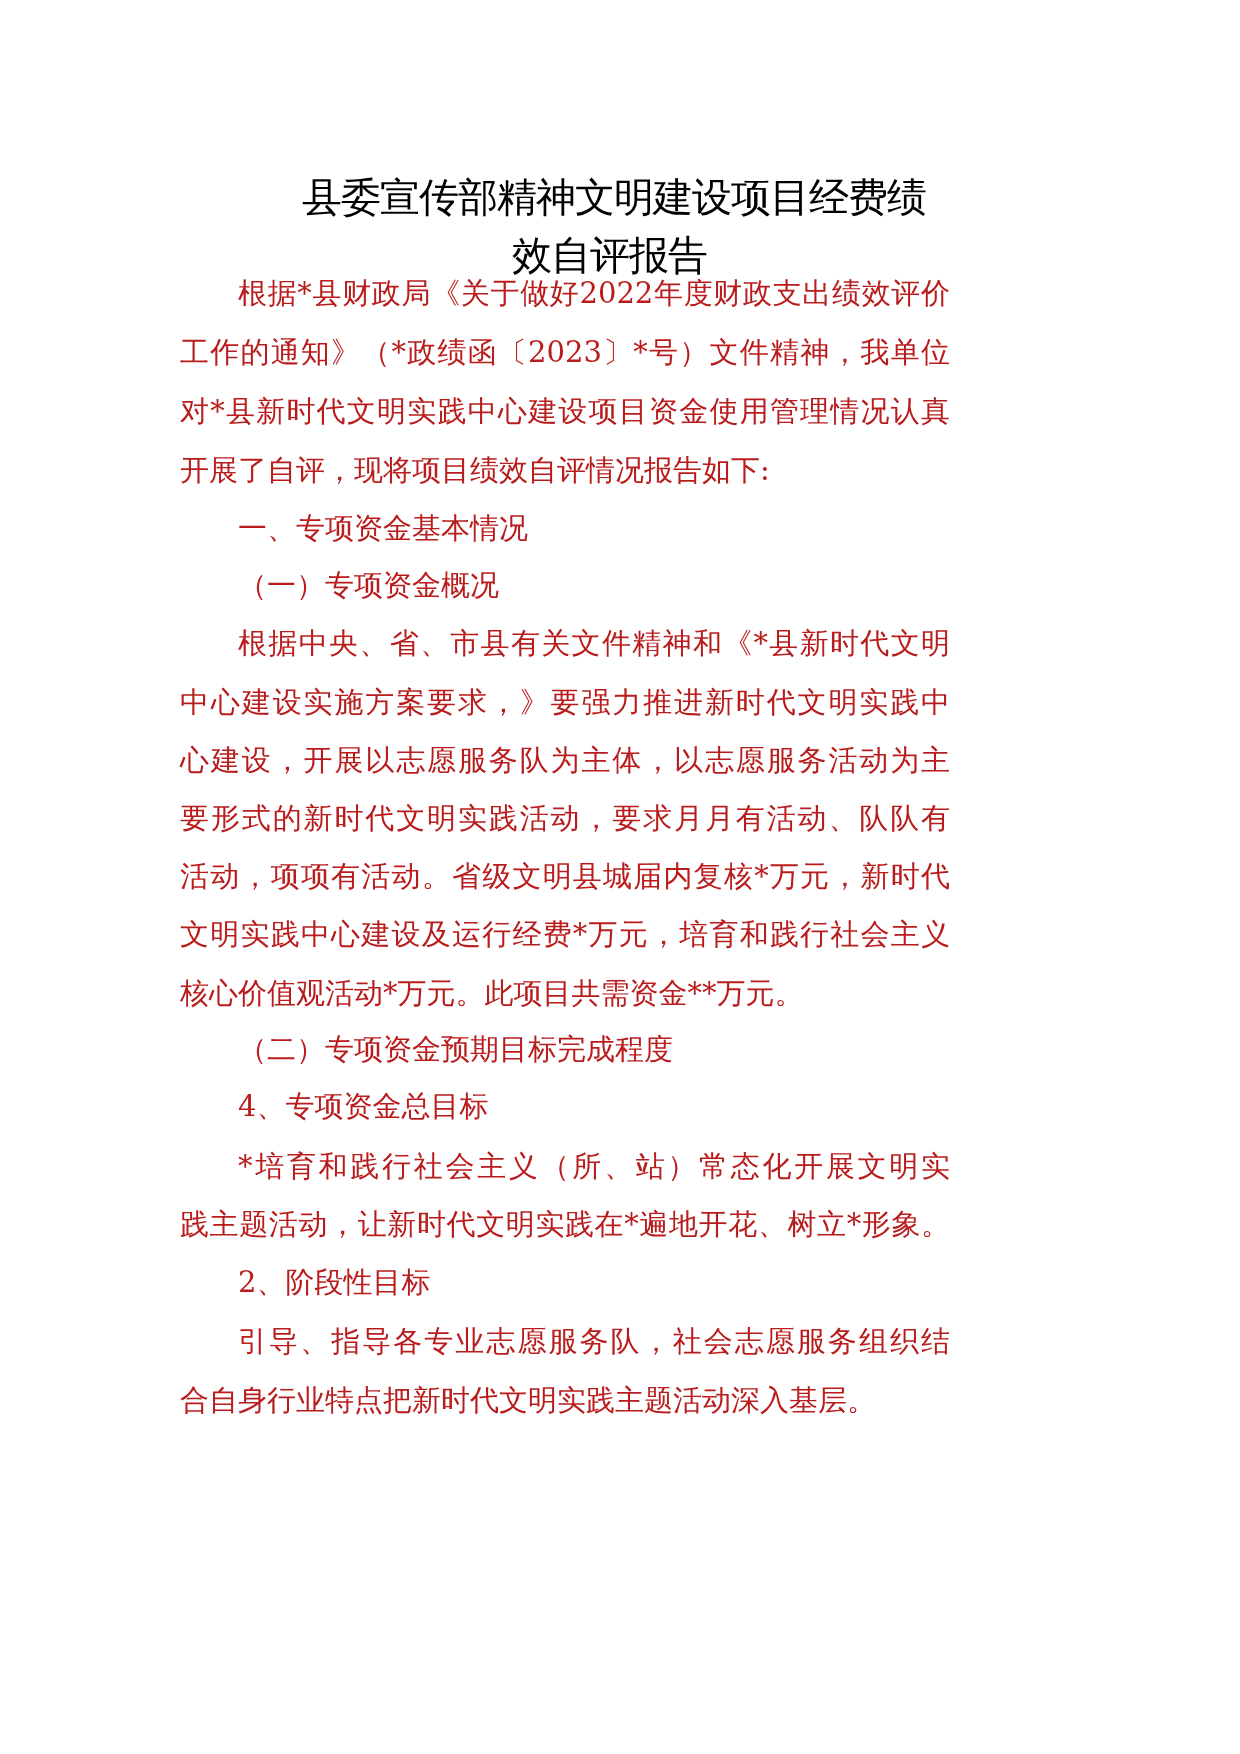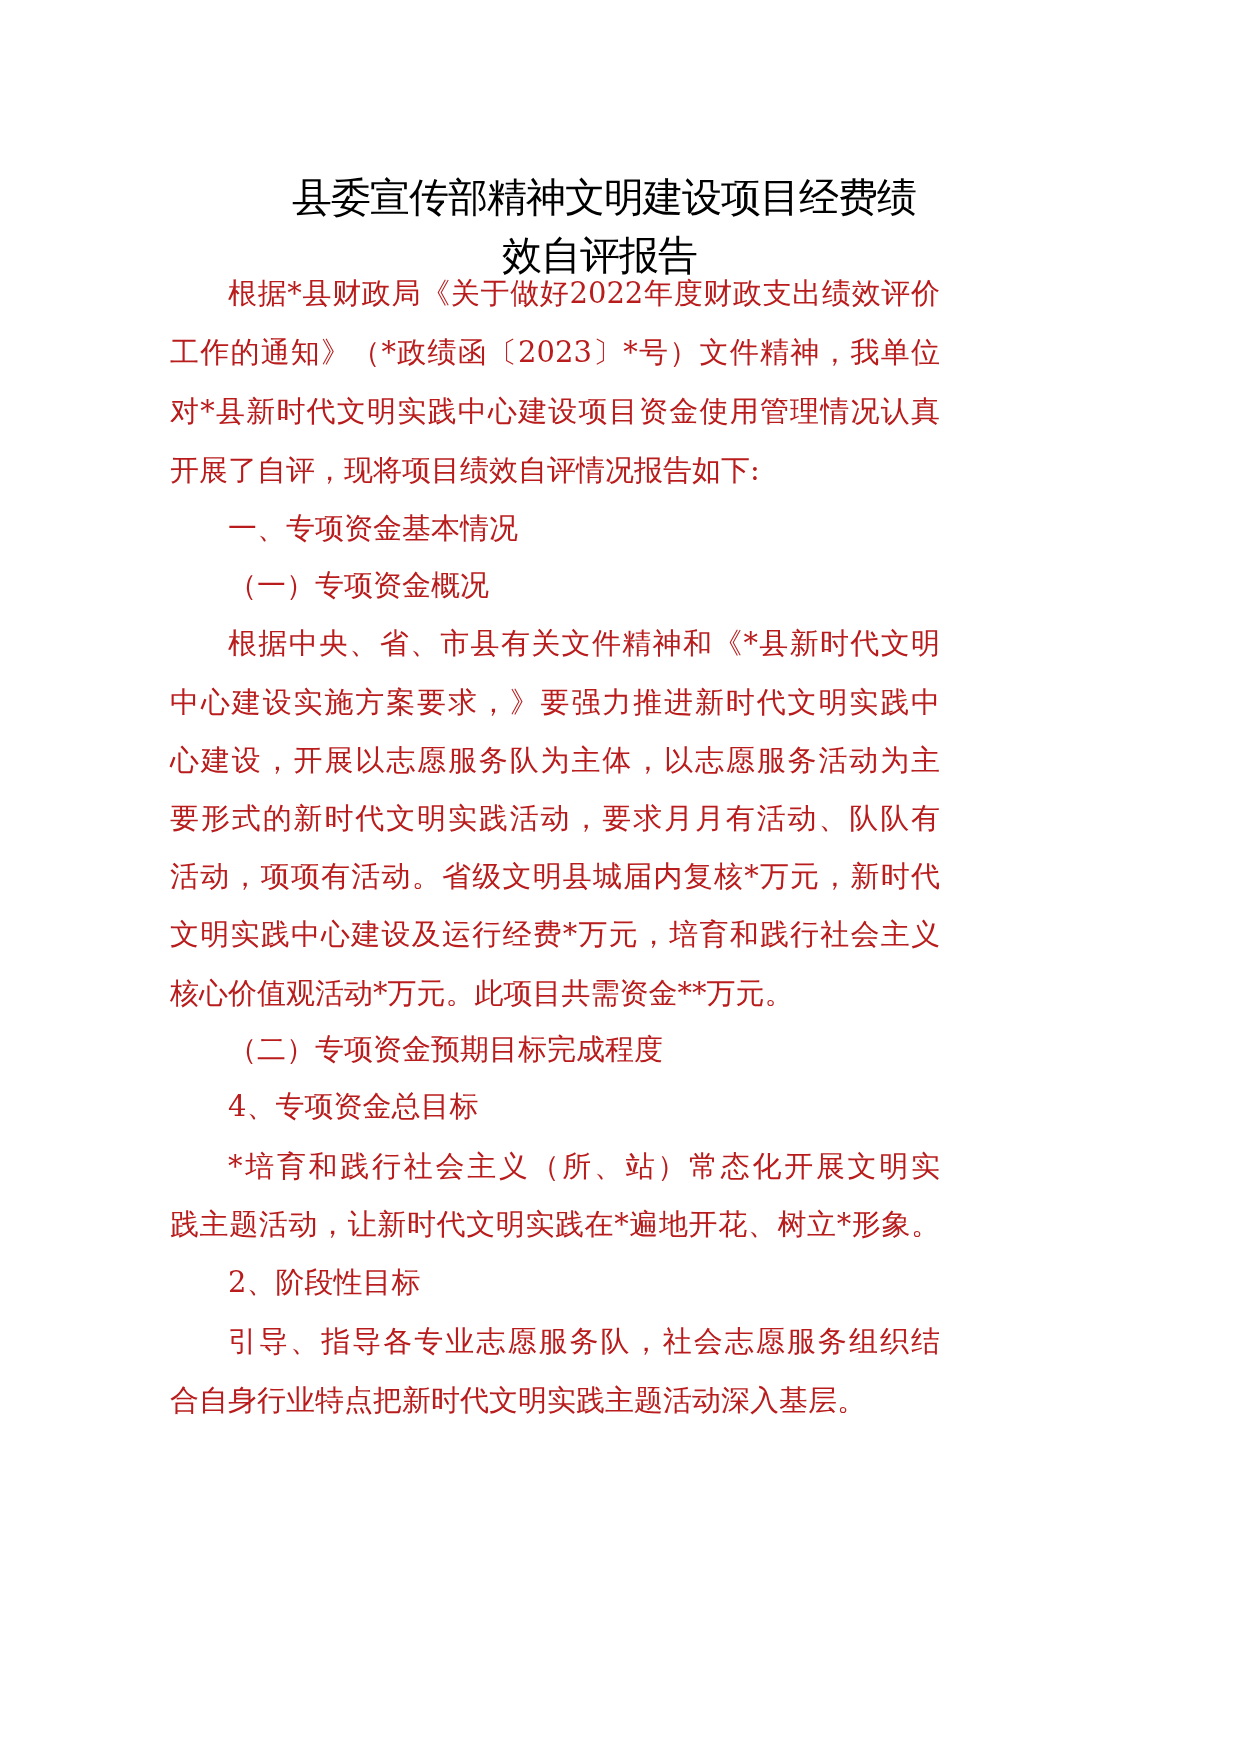--- a/index.html
+++ b/index.html
@@ -1,20 +1,20 @@
 <!DOCTYPE html>
 <html><head>
 <meta charset="utf-8">
 <style>
   html, body { margin: 0; padding: 0; }
   body {
     width: 1240px; height: 1754px; background: #ffffff; position: relative; overflow: hidden;
     color: #111111;
   }
-  .page { position: absolute; left: 0; top: 0; width: 1068px; height: 1754px; }
+  .page { position: absolute; left: 10px; top: 0; width: 1068px; height: 1754px; }
   .title {
     position: absolute; font-family: "DejaVu Sans", "Liberation Sans", sans-serif;
     font-size: 40px; font-weight: normal; white-space: nowrap; letter-spacing: -1px; color: #000;
   }
   .t1 { left: 292px; top: 170px; }
   .t2 { left: 502px; top: 228px; }
   .line {
     position: absolute; left: 170px; width: 770px; font-family: "DejaVu Serif", "Liberation Serif", serif;
     font-size: 29px; white-space: nowrap; line-height: 40px; color: #b91c1c;
     text-align: justify; text-align-last: justify;

